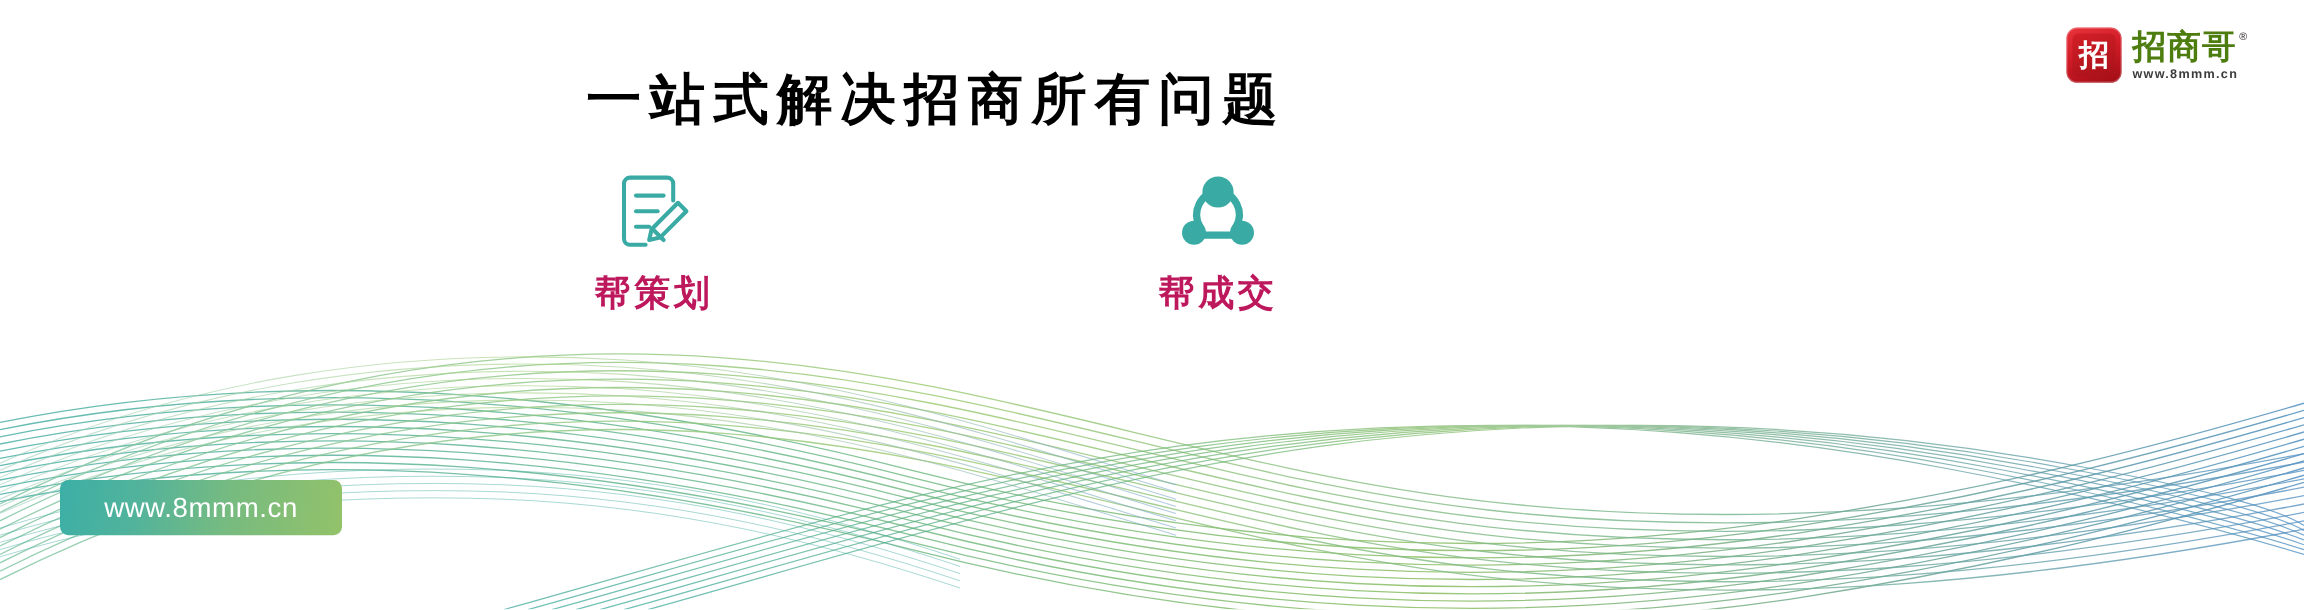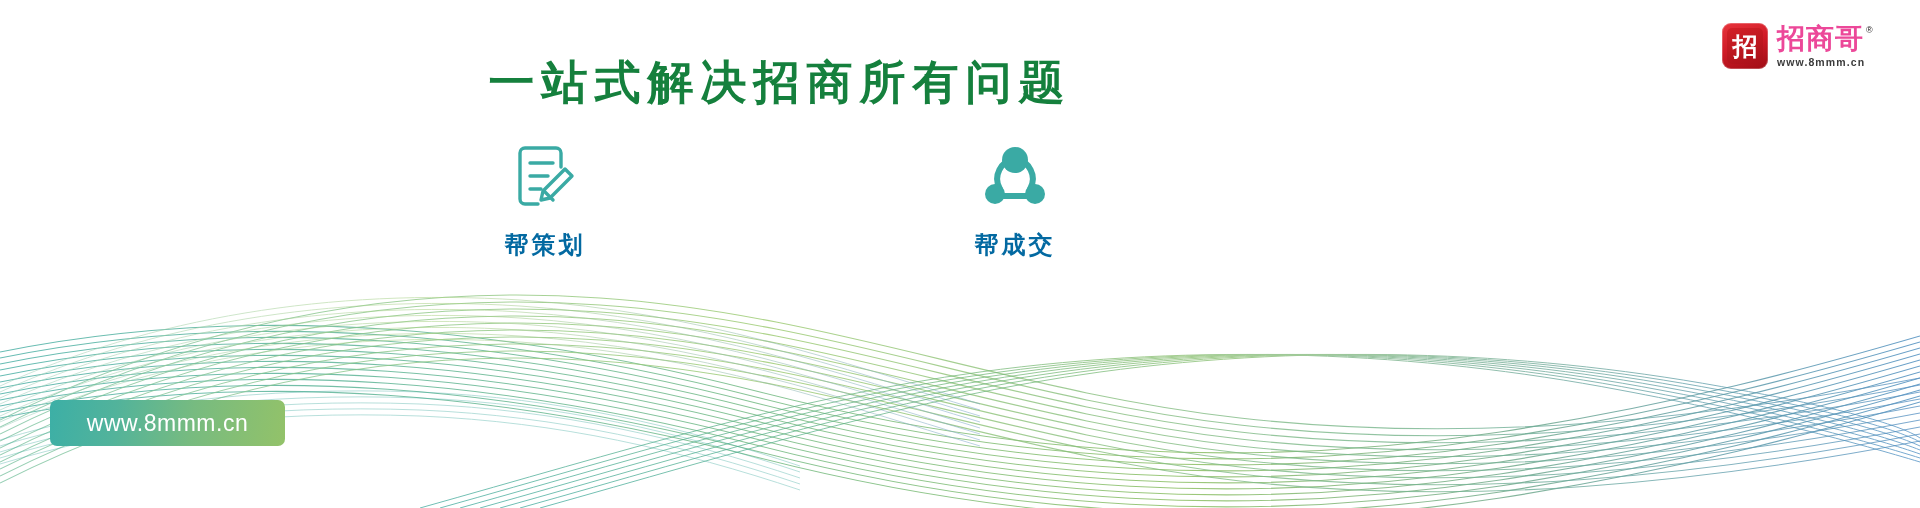--- a/index.html
+++ b/index.html
@@ -71,21 +71,21 @@
   #logo-name-row {
     display: flex;
     align-items: flex-start;
     color: #231f20;
   }
   #logo-name {
     font-size: 28px;
     font-weight: bold;
     line-height: 30px;
     letter-spacing: 1px;
-    color: #ec4899;
+    color: #4d7c0f;
   }
   #logo-reg {
     font-size: 9px;
     line-height: 10px;
     margin-left: 2px;
     margin-top: 1px;
     color: #231f20;
   }
   #logo-url {
     font-size: 10.5px;
@@ -99,21 +99,21 @@
   #headline {
     position: absolute;
     left: 0;
     top: 54px;
     width: 1560px;
     text-align: center;
     font-size: 46px;
     line-height: 56px;
     letter-spacing: 7px;
     font-weight: bold;
-    color: #15803d;
+    color: #000000;
     white-space: nowrap;
   }
 
   
   #features {
     position: absolute;
     left: 470px;
     top: 138px;
     width: 620px;
     display: flex;
@@ -127,24 +127,24 @@
     align-items: center;
   }
   .feature-icon {
     height: 76px;
     display: flex;
     align-items: center;
     justify-content: center;
   }
   .feature-label {
     margin-top: 16px;
-    font-size: 24px;
+    font-size: 30px;
     line-height: 30px;
     letter-spacing: 3px;
-    color: #0369a1;
+    color: #be185d;
     font-weight: bold;
     white-space: nowrap;
   }
 
   
   #url-badge {
     position: absolute;
     left: 50px;
     top: 400px;
     width: 235px;

